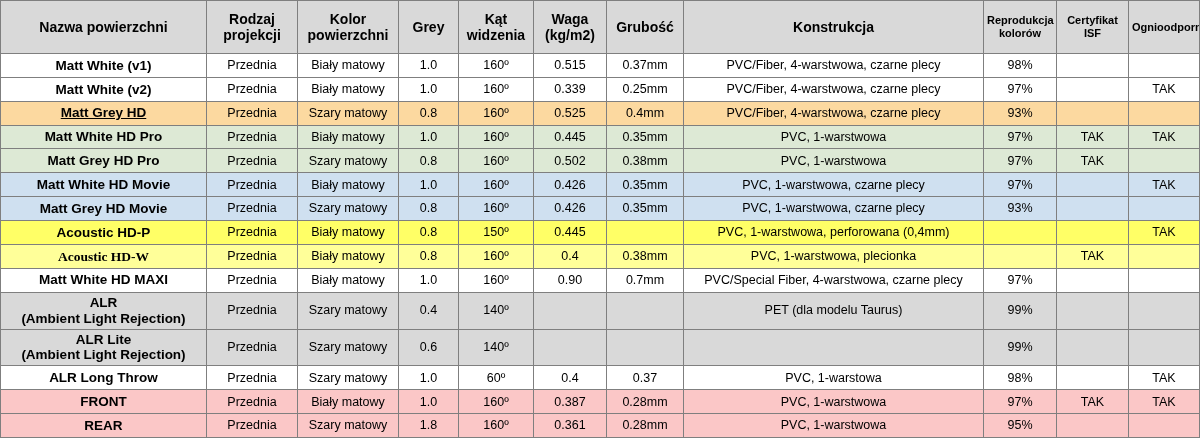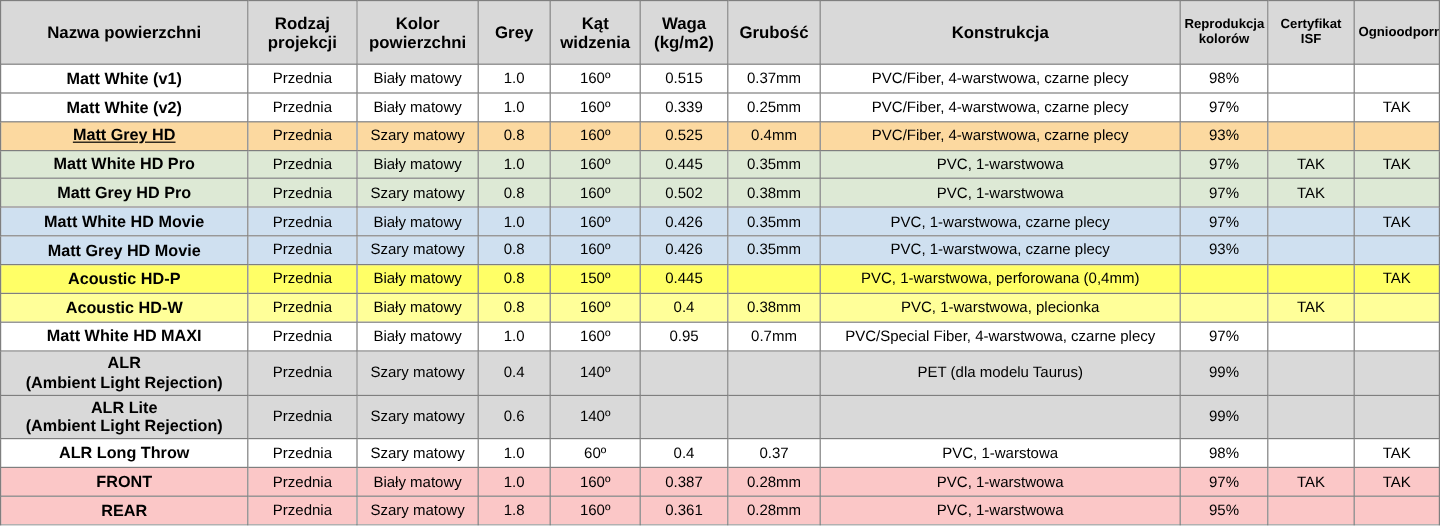--- a/index.html
+++ b/index.html
@@ -189,39 +189,39 @@
         <td style="background: rgb(255, 255, 102);">0.8</td>
         <td style="background: rgb(255, 255, 102);">150º</td>
         <td style="background: rgb(255, 255, 102);">0.445</td>
         <td style="background: rgb(255, 255, 102);"></td>
         <td style="background: rgb(255, 255, 102);">PVC, 1-warstwowa, perforowana (0,4mm)</td>
         <td style="background: rgb(255, 255, 102);"></td>
         <td style="background: rgb(255, 255, 102);"></td>
         <td style="background: rgb(255, 255, 102);">TAK</td>
       </tr>
       <tr>
-        <td class="name" style="background: rgb(255, 255, 153);">Acoustic HD-W</td>
+        <td class="name" style="background: rgb(255, 255, 153); font-family: Liberation Serif, serif;">Acoustic HD-W</td>
         <td style="background: rgb(255, 255, 153);">Przednia</td>
         <td style="background: rgb(255, 255, 153);">Biały matowy</td>
         <td style="background: rgb(255, 255, 153);">0.8</td>
         <td style="background: rgb(255, 255, 153);">160º</td>
         <td style="background: rgb(255, 255, 153);">0.4</td>
         <td style="background: rgb(255, 255, 153);">0.38mm</td>
         <td style="background: rgb(255, 255, 153);">PVC, 1-warstwowa, plecionka</td>
         <td style="background: rgb(255, 255, 153);"></td>
         <td style="background: rgb(255, 255, 153);">TAK</td>
         <td style="background: rgb(255, 255, 153);"></td>
       </tr>
       <tr>
         <td class="name" style="background: rgb(255, 255, 255);">Matt White HD MAXI</td>
         <td style="background: rgb(255, 255, 255);">Przednia</td>
         <td style="background: rgb(255, 255, 255);">Biały matowy</td>
         <td style="background: rgb(255, 255, 255);">1.0</td>
         <td style="background: rgb(255, 255, 255);">160º</td>
-        <td style="background: rgb(255, 255, 255);">0.95</td>
+        <td style="background: rgb(255, 255, 255);">0.90</td>
         <td style="background: rgb(255, 255, 255);">0.7mm</td>
         <td style="background: rgb(255, 255, 255);">PVC/Special Fiber, 4-warstwowa, czarne plecy</td>
         <td style="background: rgb(255, 255, 255);">97%</td>
         <td style="background: rgb(255, 255, 255);"></td>
         <td style="background: rgb(255, 255, 255);"></td>
       </tr>
       <tr>
         <td class="name" style="background: rgb(217, 217, 217);">ALR<br>(Ambient Light Rejection)</td>
         <td style="background: rgb(217, 217, 217);">Przednia</td>
         <td style="background: rgb(217, 217, 217);">Szary matowy</td>

